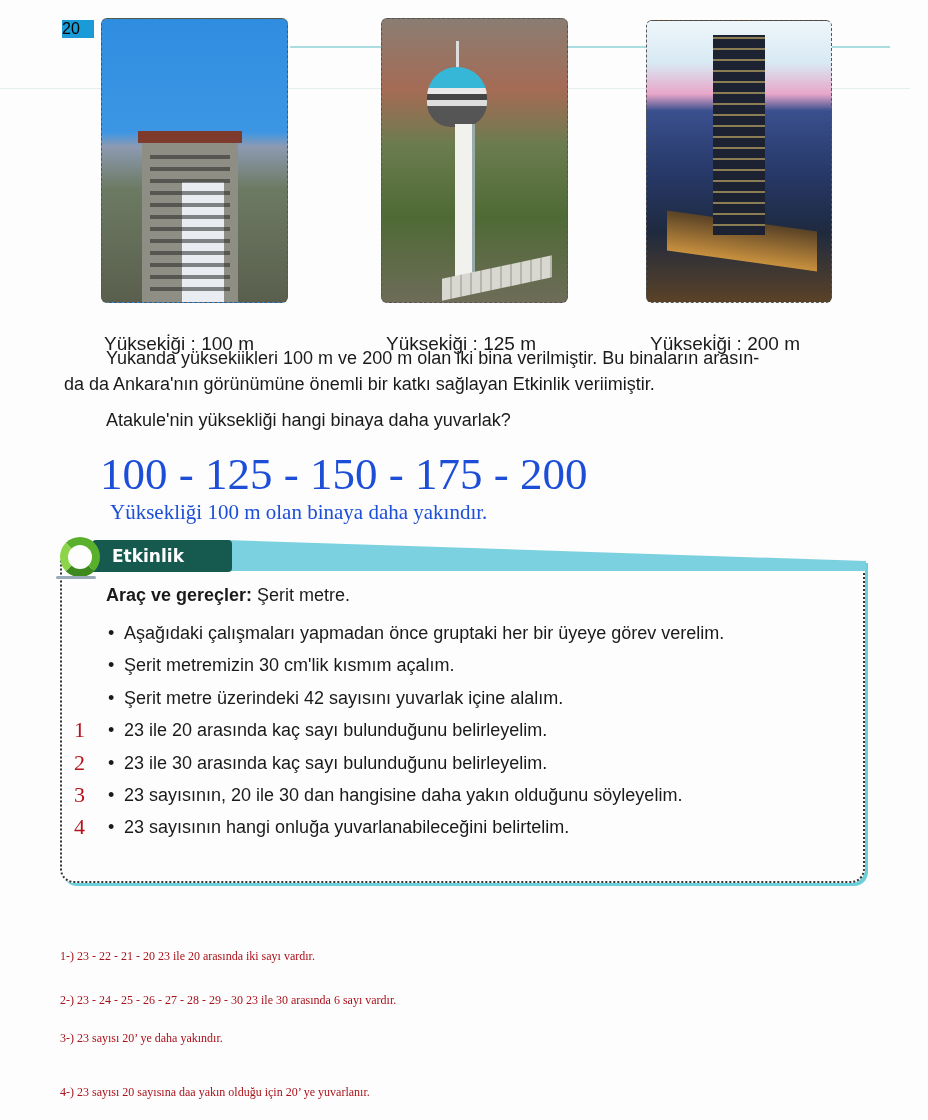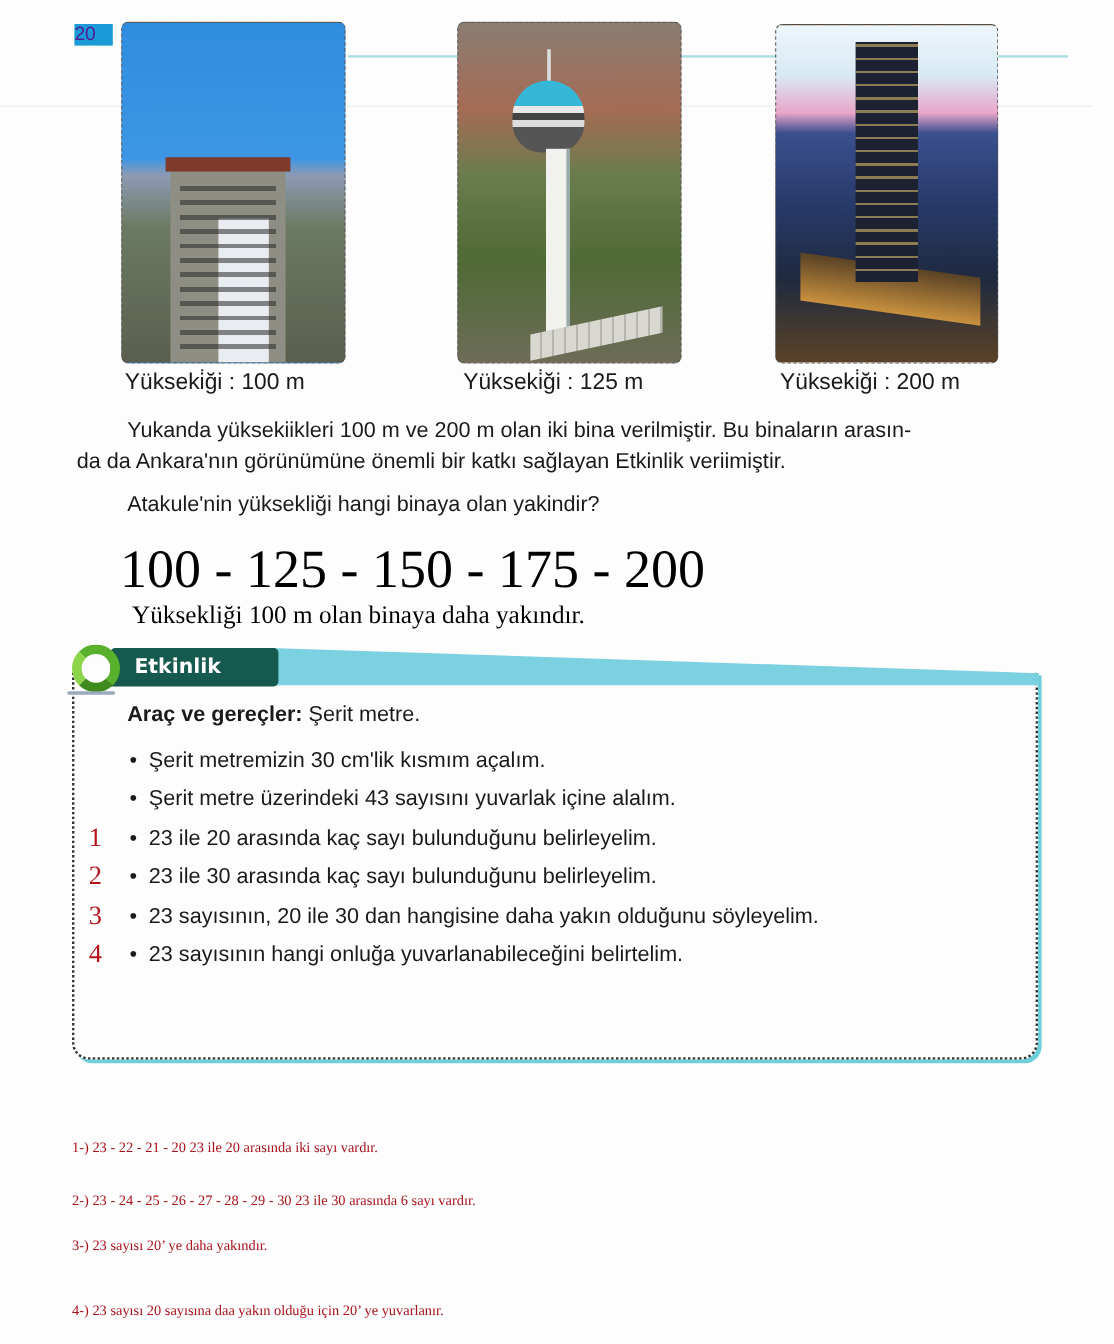--- a/index.html
+++ b/index.html
@@ -5,21 +5,21 @@
   * { box-sizing: border-box; margin: 0; padding: 0; }
   html, body { width: 928px; height: 1120px; background: #fdfdfd; overflow: hidden; }
   body { position: relative; font-family: "Liberation Sans", sans-serif; color: #1a1a1a; }
 
   .guide-line { position: absolute; height: 2px; }
   .guide-1 { left: 290px; top: 46px; width: 600px; background: #a9dde0; }
   .guide-2 { left: 0; top: 88px; width: 910px; background: #e6efef; height: 1px; }
 
   .page-number {
     position: absolute; left: 62px; top: 20px; width: 32px; height: 18px;
-    background: #1a9bd7; color: #4c1d95; font-size: 16px; line-height: 18px;
+    background: #1a9bd7; color: #000000; font-size: 16px; line-height: 18px;
     text-align: right; padding-right: 21px; font-family: "Liberation Sans", sans-serif;
   }
 
   .photo {
     position: absolute; border-radius: 6px; overflow: hidden;
     border: 1px dashed #555;
   }
   .photo-1 { left: 101px; top: 18px; width: 187px; height: 285px;
     background: linear-gradient(#2f8de0 0%, #3c96e4 40%, #8d9ab2 45%, #6c7a63 60%, #5a5f4d 100%); }
   .photo-2 { left: 381px; top: 18px; width: 187px; height: 285px;
@@ -37,31 +37,31 @@
   .tower-shaft { position: absolute; left: 73px; top: 105px; width: 20px; height: 165px; background: #f1f1ee; border-right: 3px solid #9aa; }
   .tower-head { position: absolute; left: 45px; top: 48px; width: 60px; height: 60px; border-radius: 50% 50% 40% 40%;
     background: linear-gradient(#37b7d8 0 35%, #e8e8e8 35% 45%, #444 45% 55%, #ddd 55% 65%, #555 65% 100%); }
   .tower-antenna { position: absolute; left: 74px; top: 22px; width: 3px; height: 28px; background: #ddd; }
   .stairs { position: absolute; left: 60px; top: 248px; width: 110px; height: 22px; background: repeating-linear-gradient(90deg,#d8d8d0 0 8px,#b7b6ae 8px 10px); transform: skewY(-12deg); }
   
   .sky-tower { position: absolute; left: 66px; top: 14px; width: 52px; height: 200px; background: #1d2233;
     background-image: repeating-linear-gradient(0deg, transparent 0 9px, rgba(230,200,110,.55) 9px 11px); }
   .sky-base { position: absolute; left: 20px; top: 200px; width: 150px; height: 40px; background: linear-gradient(#594226,#c9913e); transform: skewY(8deg); }
 
-  .caption { position: absolute; font-size: 19px; color: #1a1a1a; }
+  .caption { position: absolute; font-size: 19px; color: #1a1a1a; margin-top: 25px; }
   .caption-1 { left: 104px; top: 308px; }
   .caption-2 { left: 386px; top: 308px; }
   .caption-3 { left: 650px; top: 308px; }
 
   .para { position: absolute; font-size: 18px; line-height: 26px; color: #1a1a1a; }
   .para-1 { left: 106px; top: 345px; }
   .para-2 { left: 64px; top: 371px; }
   .para-3 { left: 106px; top: 407px; }
 
-  .serif-red { font-family: "Liberation Serif", serif; color: #000000; }
+  .serif-red { font-family: "Liberation Serif", serif; color: #1d4ed8; }
   .sequence { position: absolute; left: 100px; top: 448px; font-size: 45px; line-height: 52px; letter-spacing: 0px; }
   .answer-1 { position: absolute; left: 110px; top: 500px; font-size: 21px; }
 
   
   .activity-box {
     position: absolute; left: 60px; top: 560px; width: 805px; height: 323px;
     border-left: 2px dotted #333; border-bottom: 2px dotted #333; border-right: 2px dotted #333;
     border-bottom-left-radius: 14px; border-bottom-right-radius: 14px;
     box-shadow: 3px 3px 0 #6ccfd9;
   }
@@ -118,37 +118,38 @@
   <div class="sky-base"></div>
   <div class="sky-tower"></div>
 </div>
 
 <div class="caption caption-1">Yükseki̇ği : 100 m</div>
 <div class="caption caption-2">Yükseki̇ği : 125 m</div>
 <div class="caption caption-3">Yükseki̇ği : 200 m</div>
 
 <div class="para para-1">Yukanda yüksekiikleri 100 m ve 200 m olan iki bina verilmiştir. Bu binaların arasın-</div>
 <div class="para para-2">da da Ankara'nın görünümüne önemli bir katkı sağlayan Etkinlik veriimiştir.</div>
-<div class="para para-3">Atakule'nin yüksekliği hangi binaya olan yakindir?</div>
+<div class="para para-3">Atakule'nin yüksekliği hangi binaya daha yuvarlak?</div>
 
 <div class="sequence serif-red">100 - 125 - 150 - 175 - 200</div>
 <div class="answer-1 serif-red">Yüksekliği 100 m olan binaya daha yakındır.</div>
 
 <div class="activity-box"></div>
 <div class="activity-top-strip2"></div>
 <div class="activity-top-strip"></div>
 <div class="activity-tab">Etkinlik</div>
 <div class="activity-icon"></div>
 <div class="activity-icon-stem"></div>
 
 <div class="materials"><b>Araç ve gereçler:</b><span> Şerit metre.</span></div>
 
 <ul class="bullet-list">
+  <li><span class="marker"></span><span class="dot">•</span><span>Aşağıdaki çalışmaları yapmadan önce gruptaki her bir üyeye görev verelim.</span></li>
   <li><span class="marker"></span><span class="dot">•</span><span>Şerit metremizin 30 cm'lik kısmım açalım.</span></li>
-  <li><span class="marker"></span><span class="dot">•</span><span>Şerit metre üzerindeki 43 sayısını yuvarlak içine alalım.</span></li>
+  <li><span class="marker"></span><span class="dot">•</span><span>Şerit metre üzerindeki 42 sayısını yuvarlak içine alalım.</span></li>
   <li><span class="marker">1</span><span class="dot">•</span><span>23 ile 20 arasında kaç sayı bulunduğunu belirleyelim.</span></li>
   <li><span class="marker">2</span><span class="dot">•</span><span>23 ile 30 arasında kaç sayı bulunduğunu belirleyelim.</span></li>
   <li><span class="marker">3</span><span class="dot">•</span><span>23 sayısının, 20 ile 30 dan hangisine daha yakın olduğunu söyleyelim.</span></li>
   <li><span class="marker">4</span><span class="dot">•</span><span>23 sayısının hangi onluğa yuvarlanabileceğini belirtelim.</span></li>
 </ul>
 
 <div class="answers">
   <div style="left:0; top:0;">1-)  23 - 22 - 21 - 20    23 ile 20 arasında iki sayı vardır.</div>
   <div style="left:0; top:44px;">2-)  23 - 24 - 25 - 26 - 27 - 28 - 29 - 30  23 ile 30 arasında 6 sayı vardır.</div>
   <div style="left:0; top:82px;">3-)   23 sayısı 20’ ye daha yakındır.</div>

